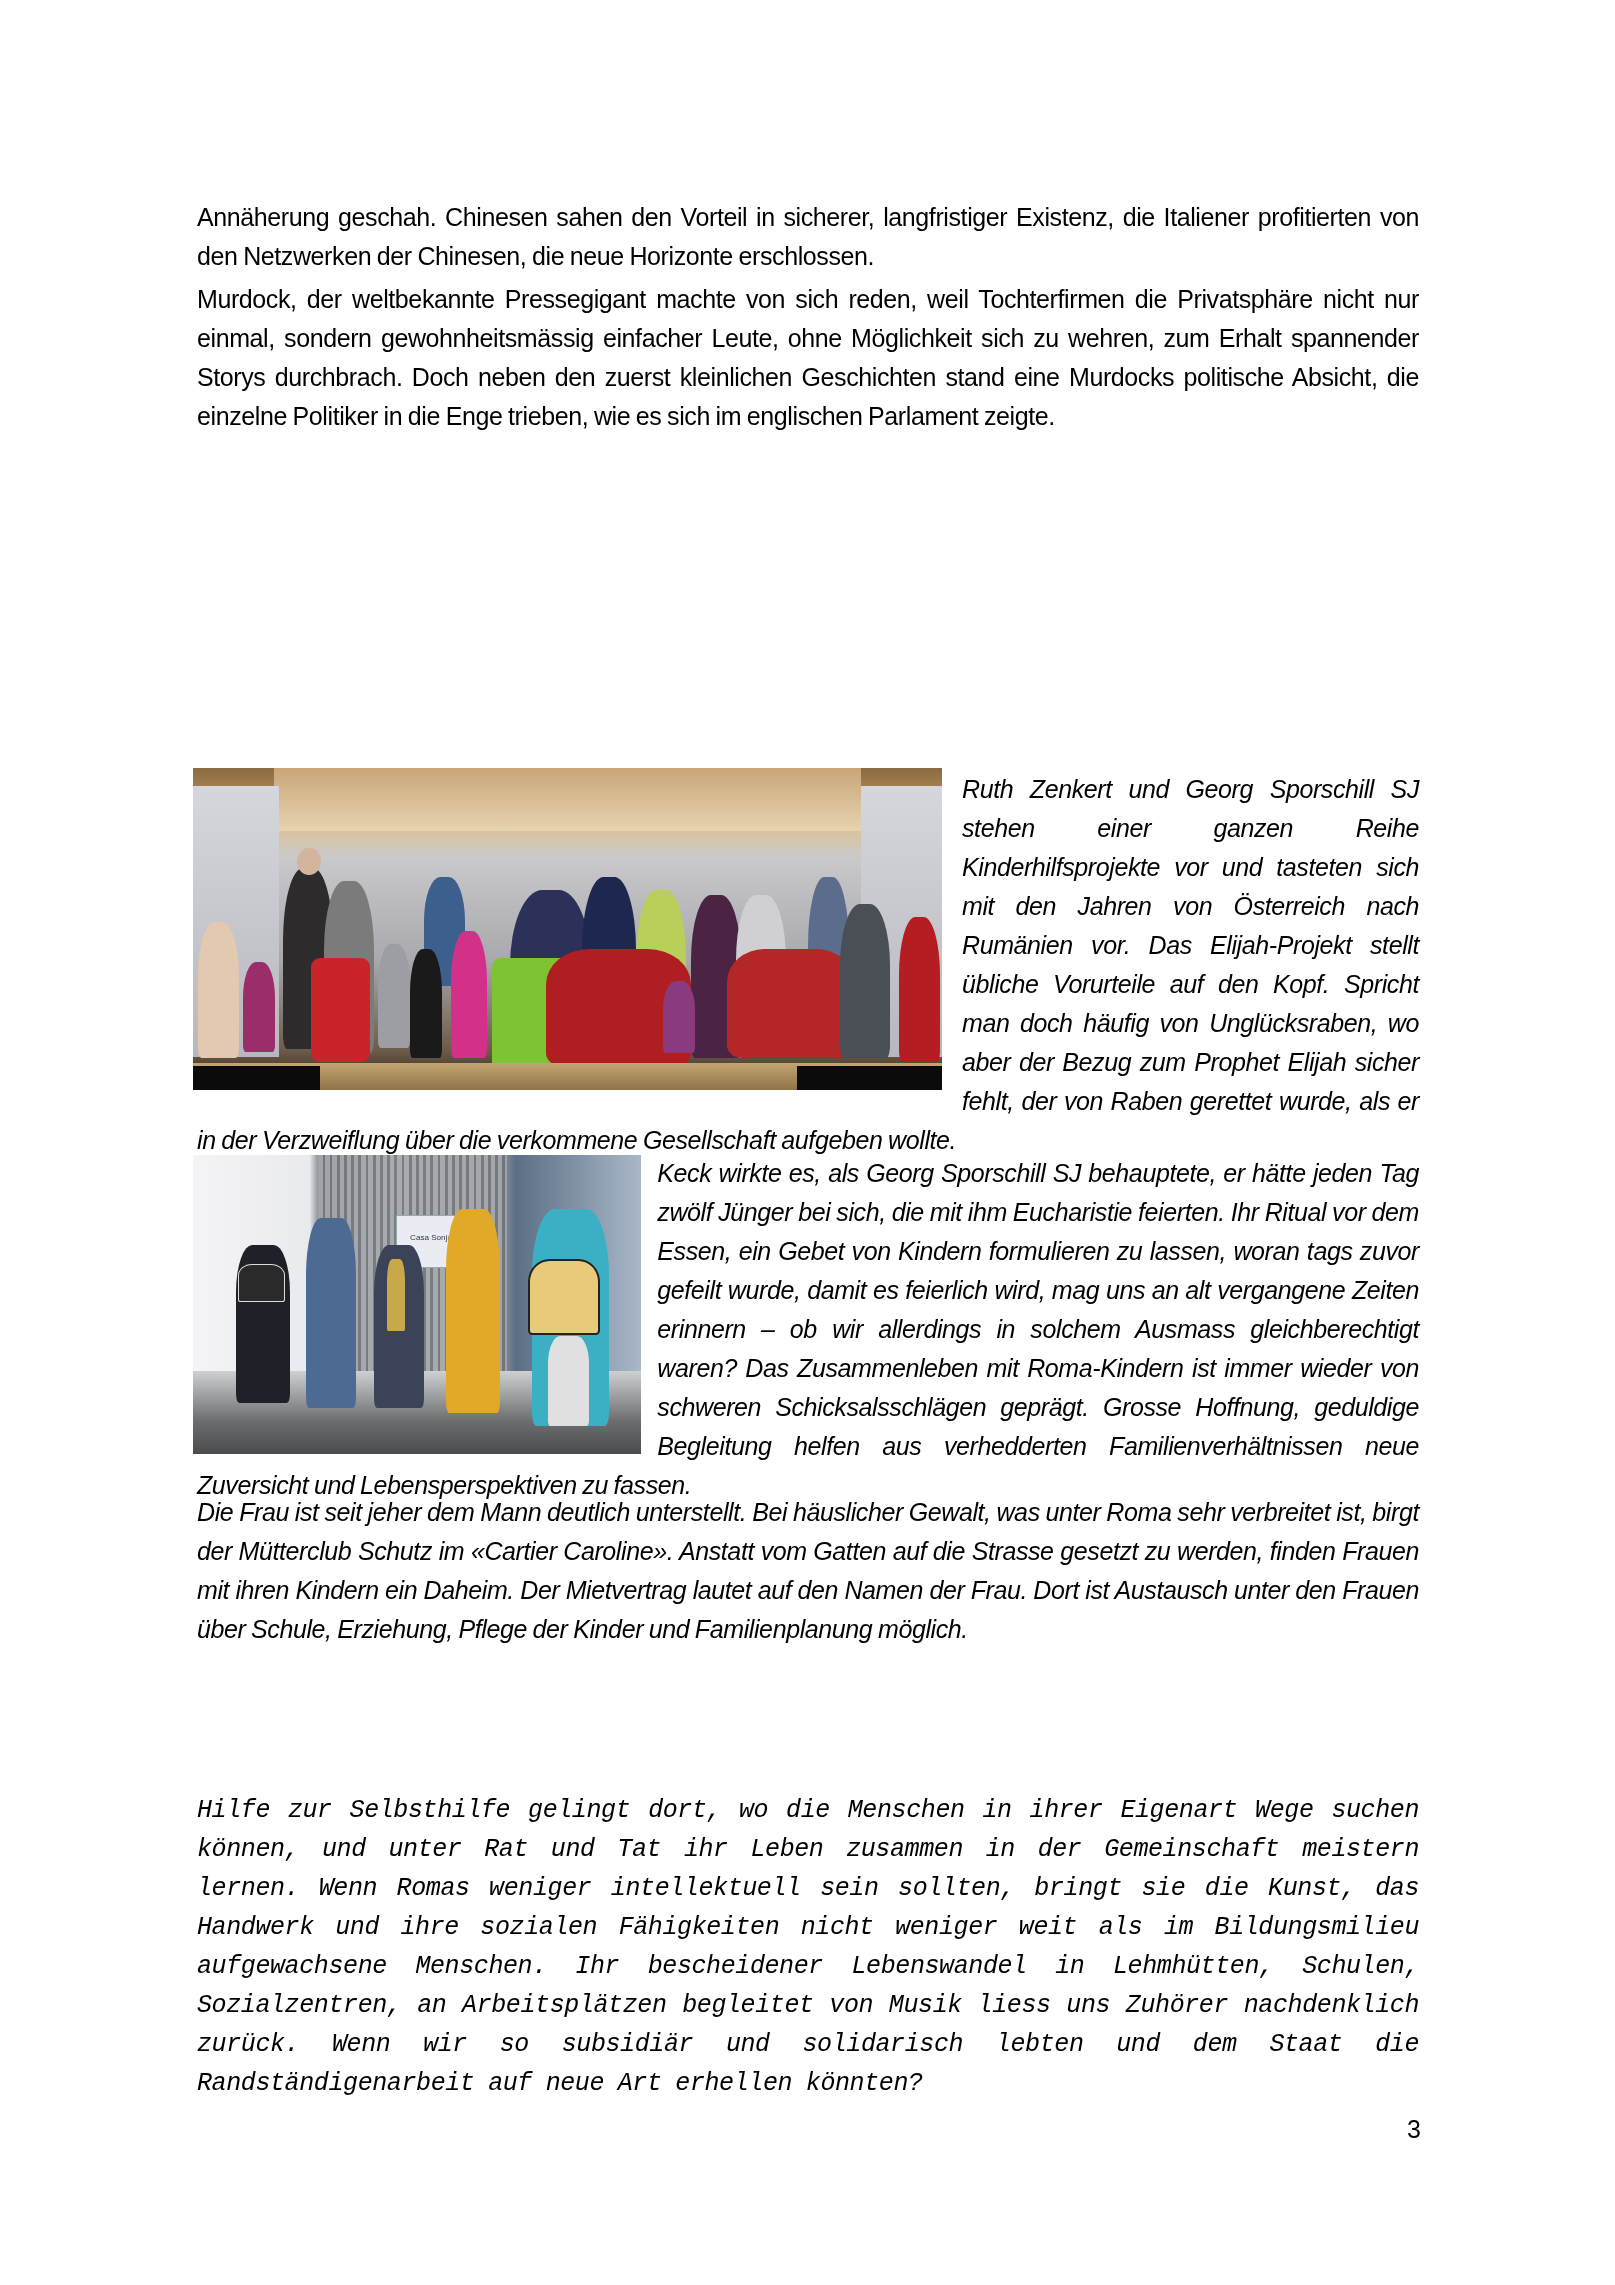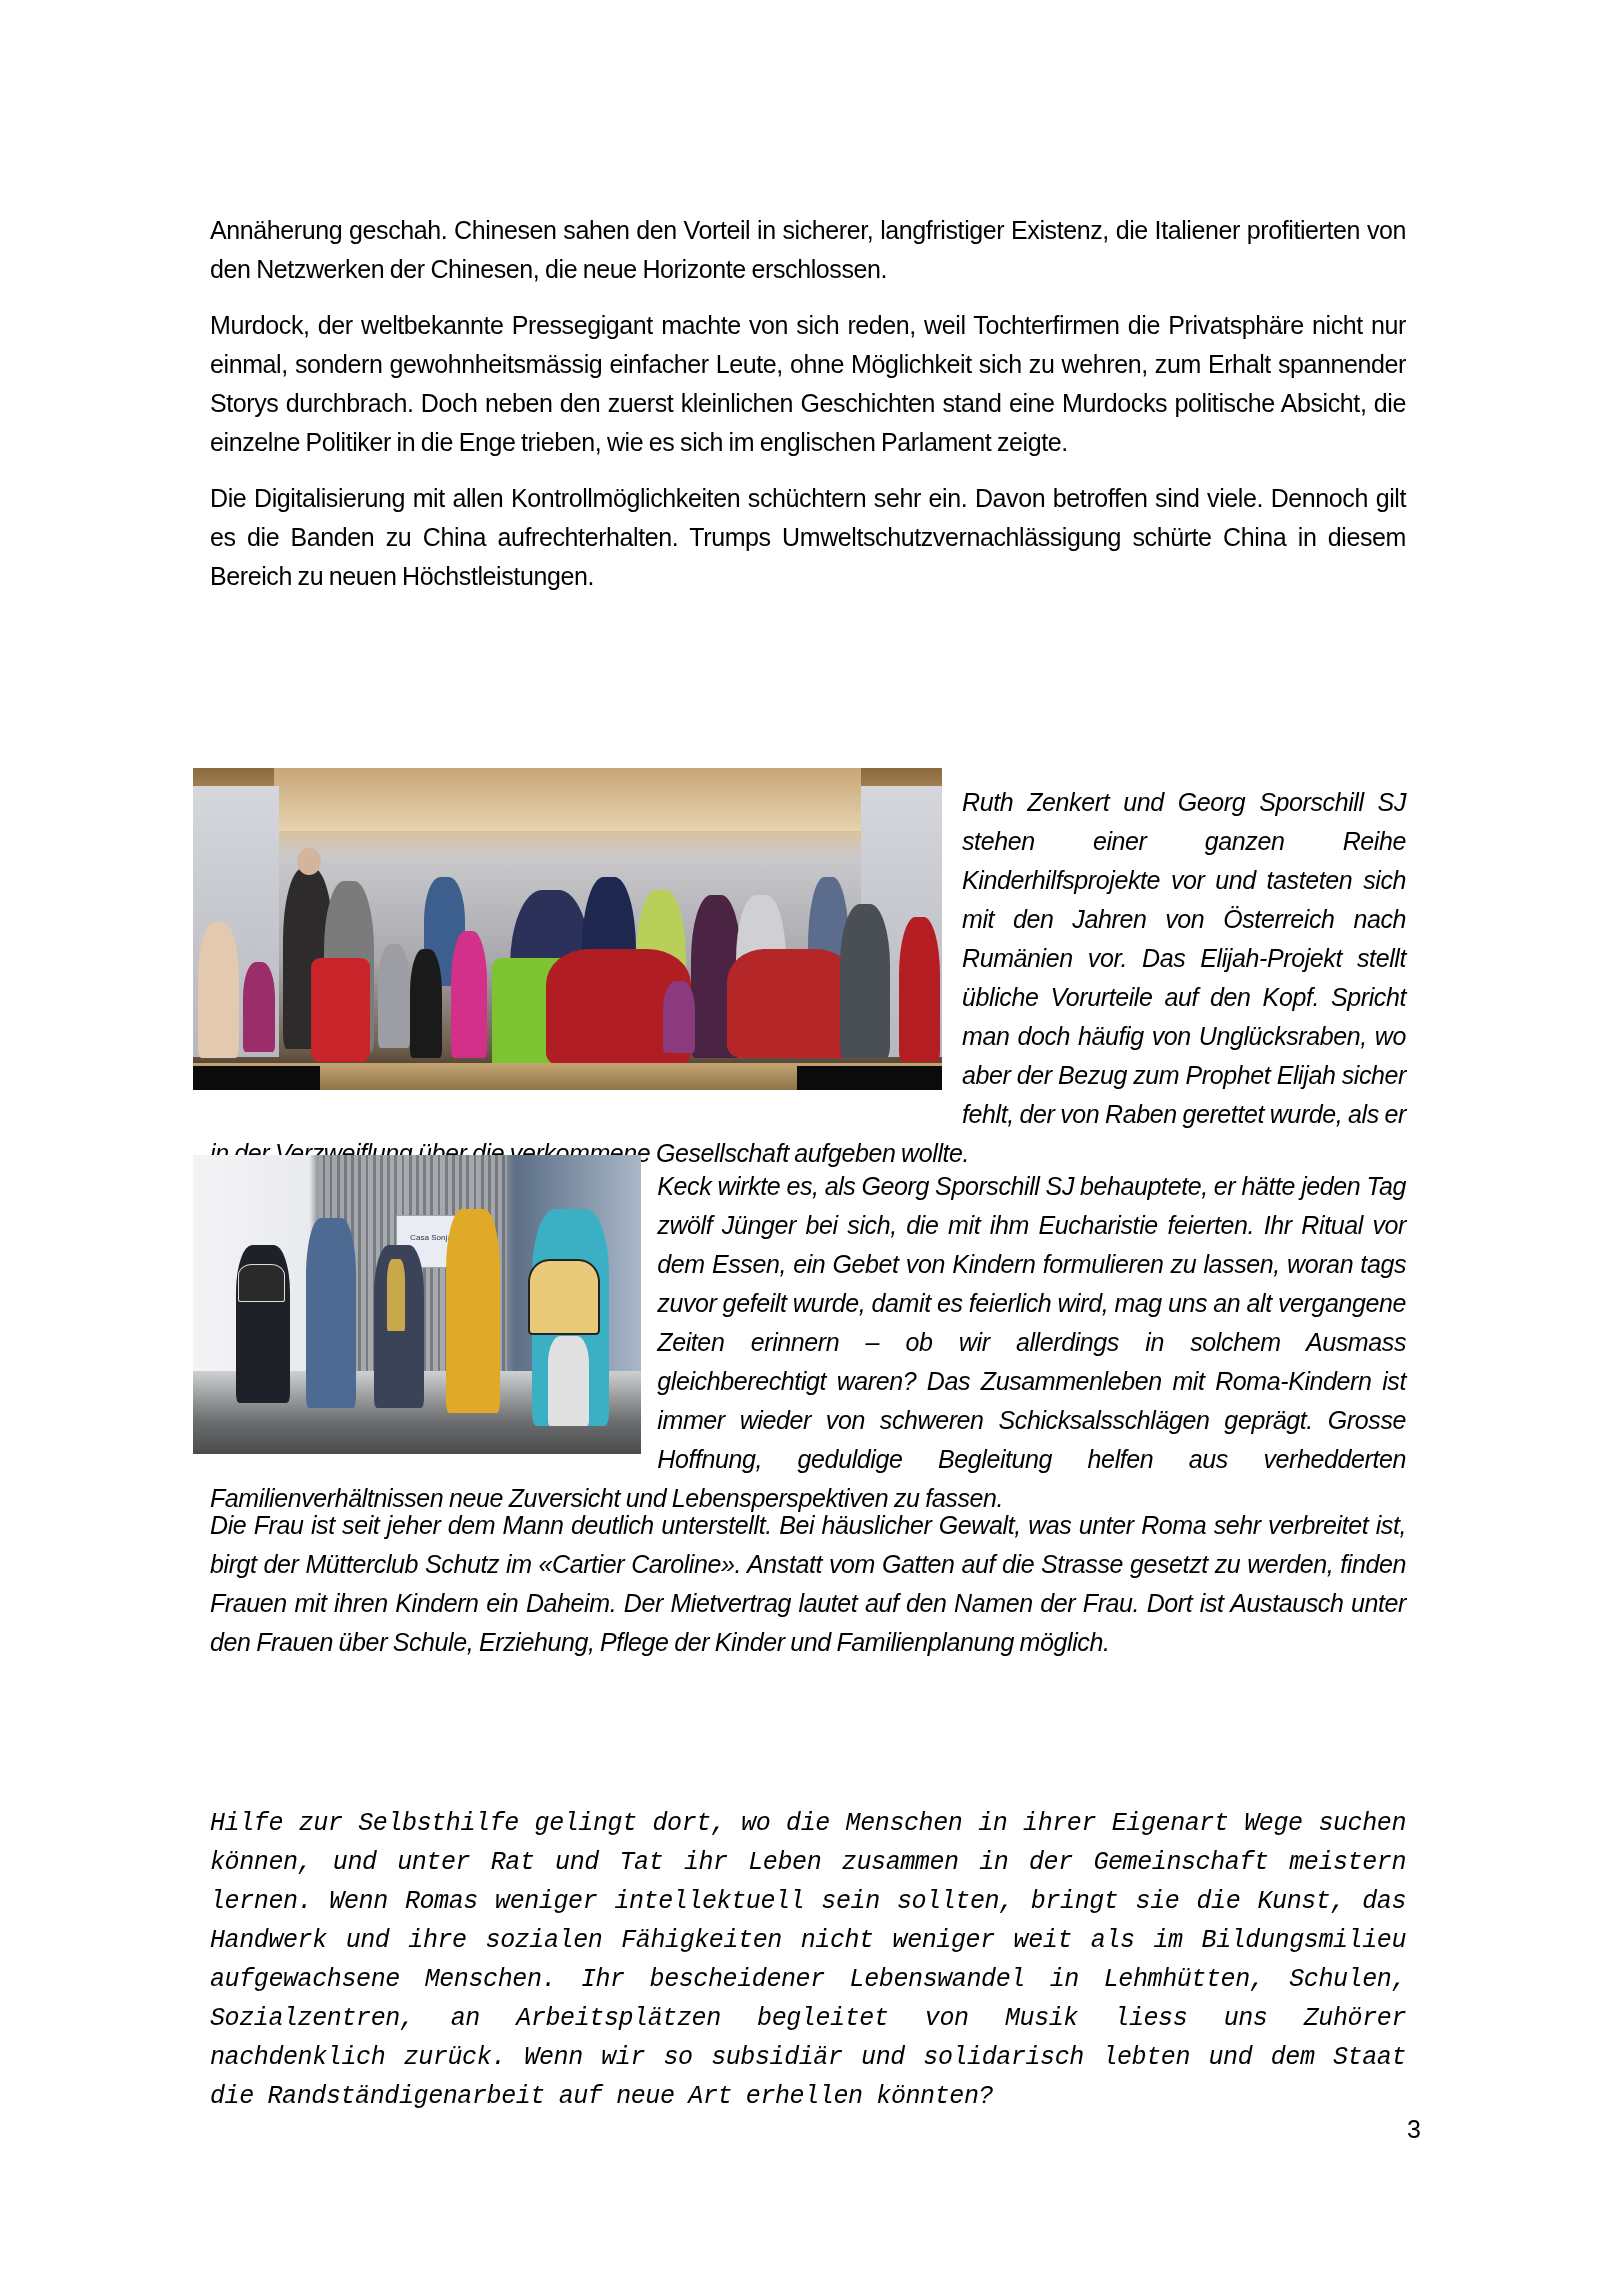--- a/index.html
+++ b/index.html
@@ -1,20 +1,20 @@
 <!DOCTYPE html>
 <html style="font-size:14.5px"><head>
 <meta charset="utf-8">
 <style>
   html, body { margin:0; padding:0; background:#ffffff; }
   body { width:1616px; height:2285px; position:relative; overflow:hidden;
          font-family:"Liberation Sans", sans-serif; color:#000; }
   .page { position:absolute; left:0; top:0; width:1616px; height:2285px; background:#fff; }
   .col { position:absolute; left:193px; width:1230px; }
-  .p { font-size:25px; line-height:39px; margin:17px; text-align:justify; letter-spacing:-0.4px; word-spacing:-0.9px; }
+  .p { font-size:25px; line-height:39px; margin:4px; text-align:justify; letter-spacing:-0.4px; word-spacing:-0.9px; }
   .it { font-style:italic; }
 
   #intro { top:194px; }
   #heading { top:622px; font-size:25px; line-height:39px; font-style:italic; letter-spacing:-0.4px; }
   #heading b { font-weight:bold; }
 
   
   #sec1 { top:766px; }
   .photo { float:left; position:relative; overflow:hidden; }
   #photo1 { width:749px; height:322px; margin:1.8px 20px 20px 0; }
@@ -46,21 +46,20 @@
   .kid { position:absolute; border-radius:30% 30% 6% 6%; }
 </style>
 </head>
 <body>
 
 <div class="page">
 
   <div class="col" id="intro">
     <p class="p">Annäherung geschah. Chinesen sahen den Vorteil in sicherer, langfristiger Existenz, die Italiener profitierten von den Netzwerken der Chinesen, die neue Horizonte erschlossen.</p>
     <p class="p">Murdock, der weltbekannte Pressegigant machte von sich reden, weil Tochterfirmen die Privatsphäre nicht nur einmal, sondern gewohnheitsmässig einfacher Leute, ohne Möglichkeit sich zu wehren, zum Erhalt spannender Storys durchbrach. Doch neben den zuerst kleinlichen Geschichten stand eine Murdocks politische Absicht, die einzelne Politiker in die Enge trieben, wie es sich im englischen Parlament zeigte.</p>
-    <p class="p">Die Digitalisierung mit allen Kontrollmöglichkeiten schüchtern sehr ein. Davon betroffen sind viele. Dennoch gilt es die Banden zu China aufrechterhalten. Trumps Umweltschutzvernachlässigung schürte China in diesem Bereich zu neuen Höchstleistungen.</p>
   </div>
 
 
   <div class="col" id="sec1">
     <div class="photo" id="photo1" title="Group photo of Roma children and adults in colorful skirts on a stage">
       <div class="p1-bg"></div>
       <div class="p1-beam"></div>
       <div class="p1-wall-l"></div>
       <div class="p1-wall-r"></div>
 

